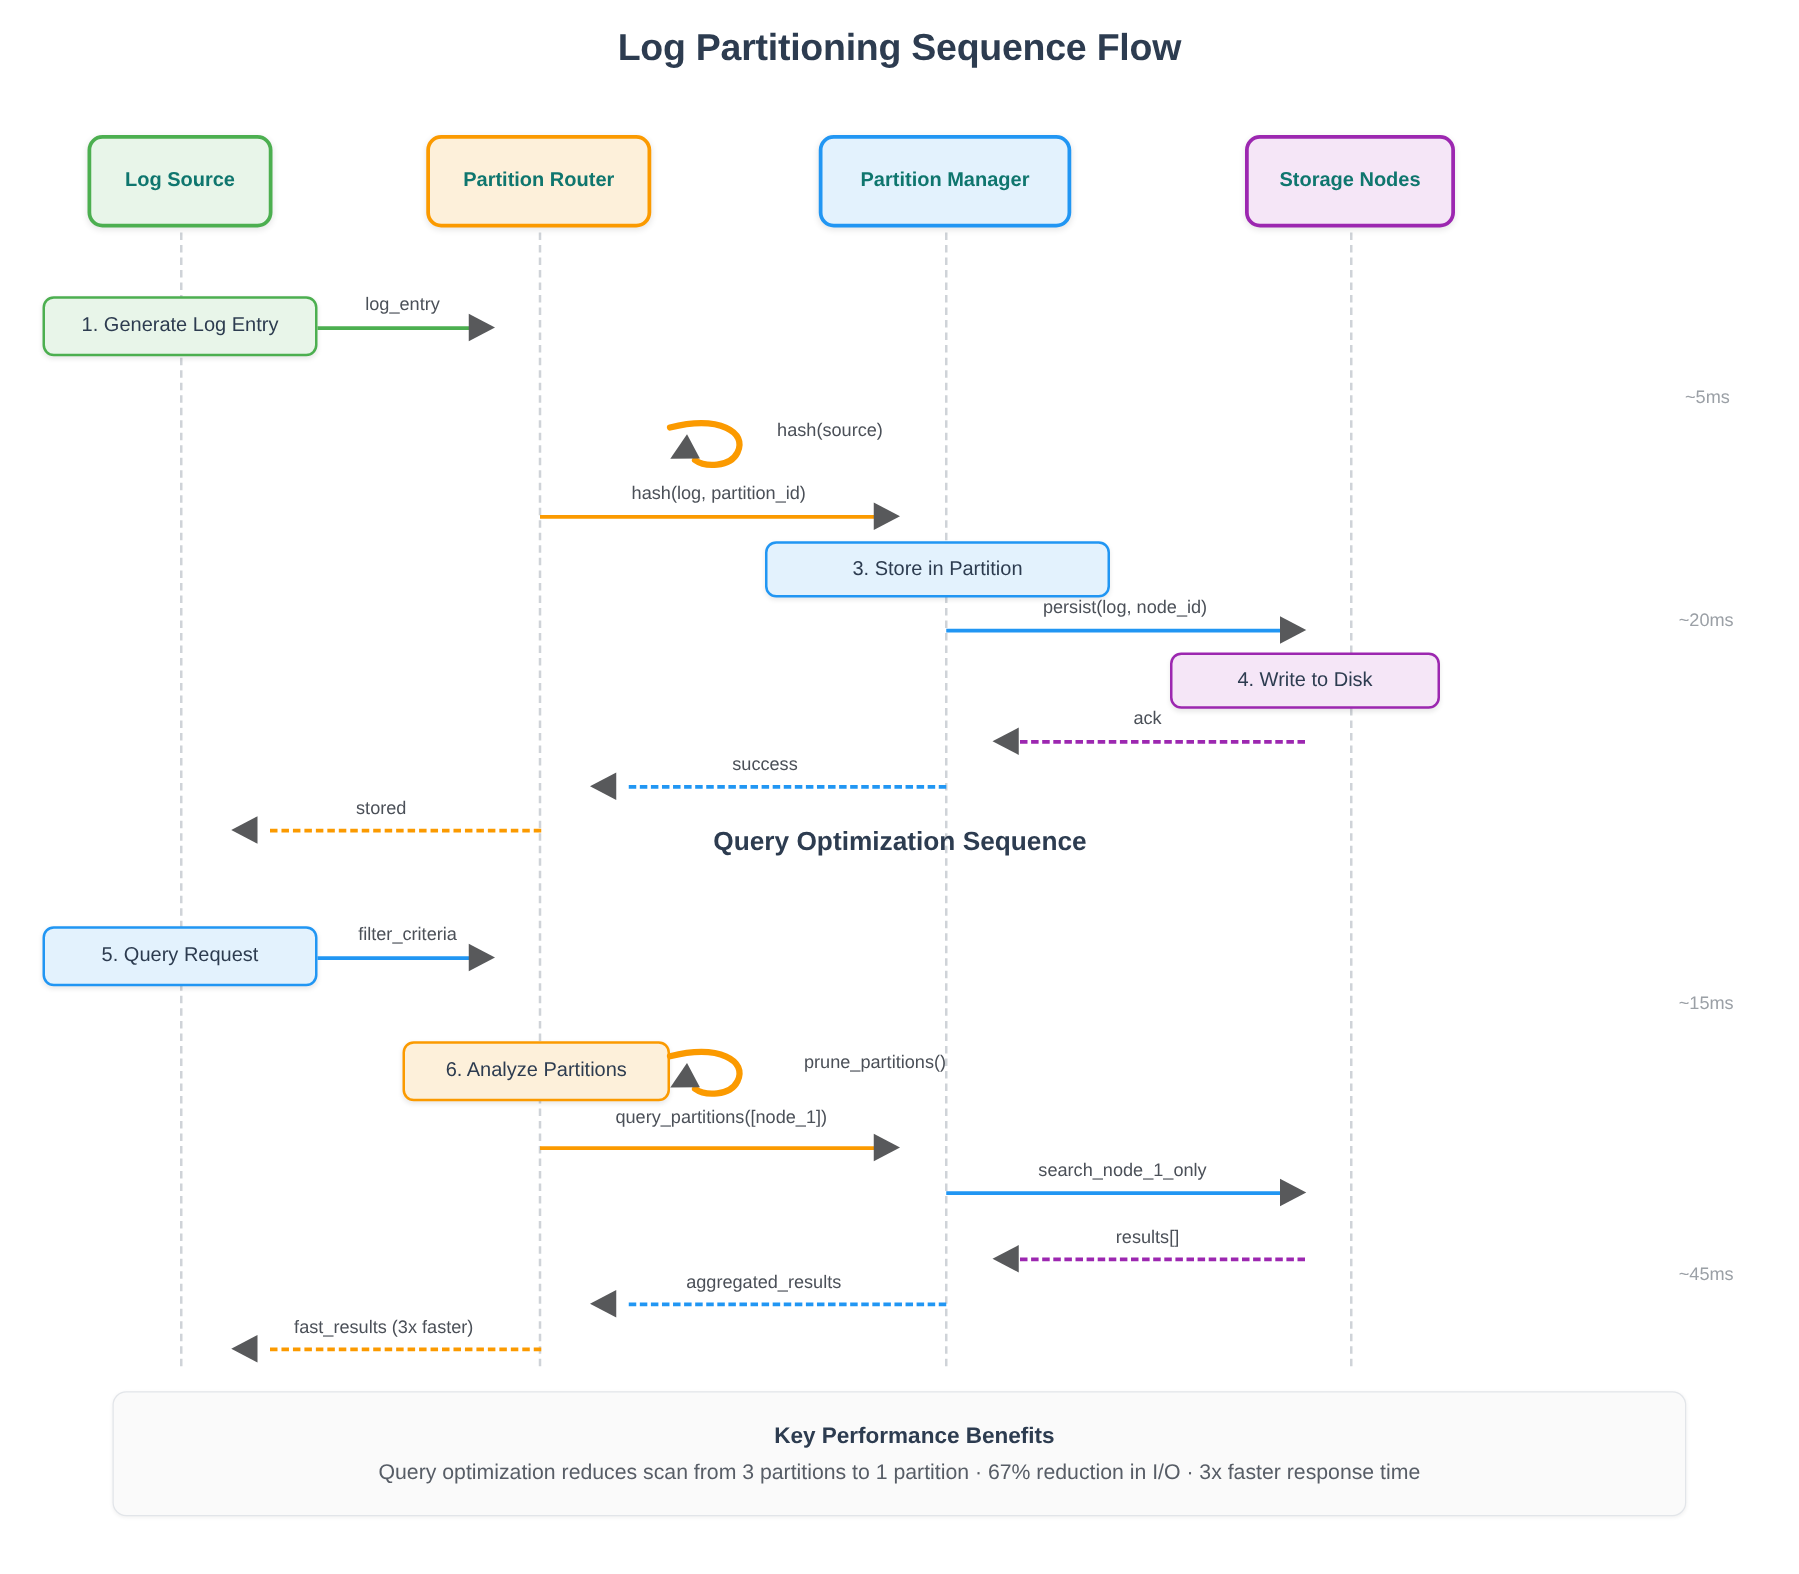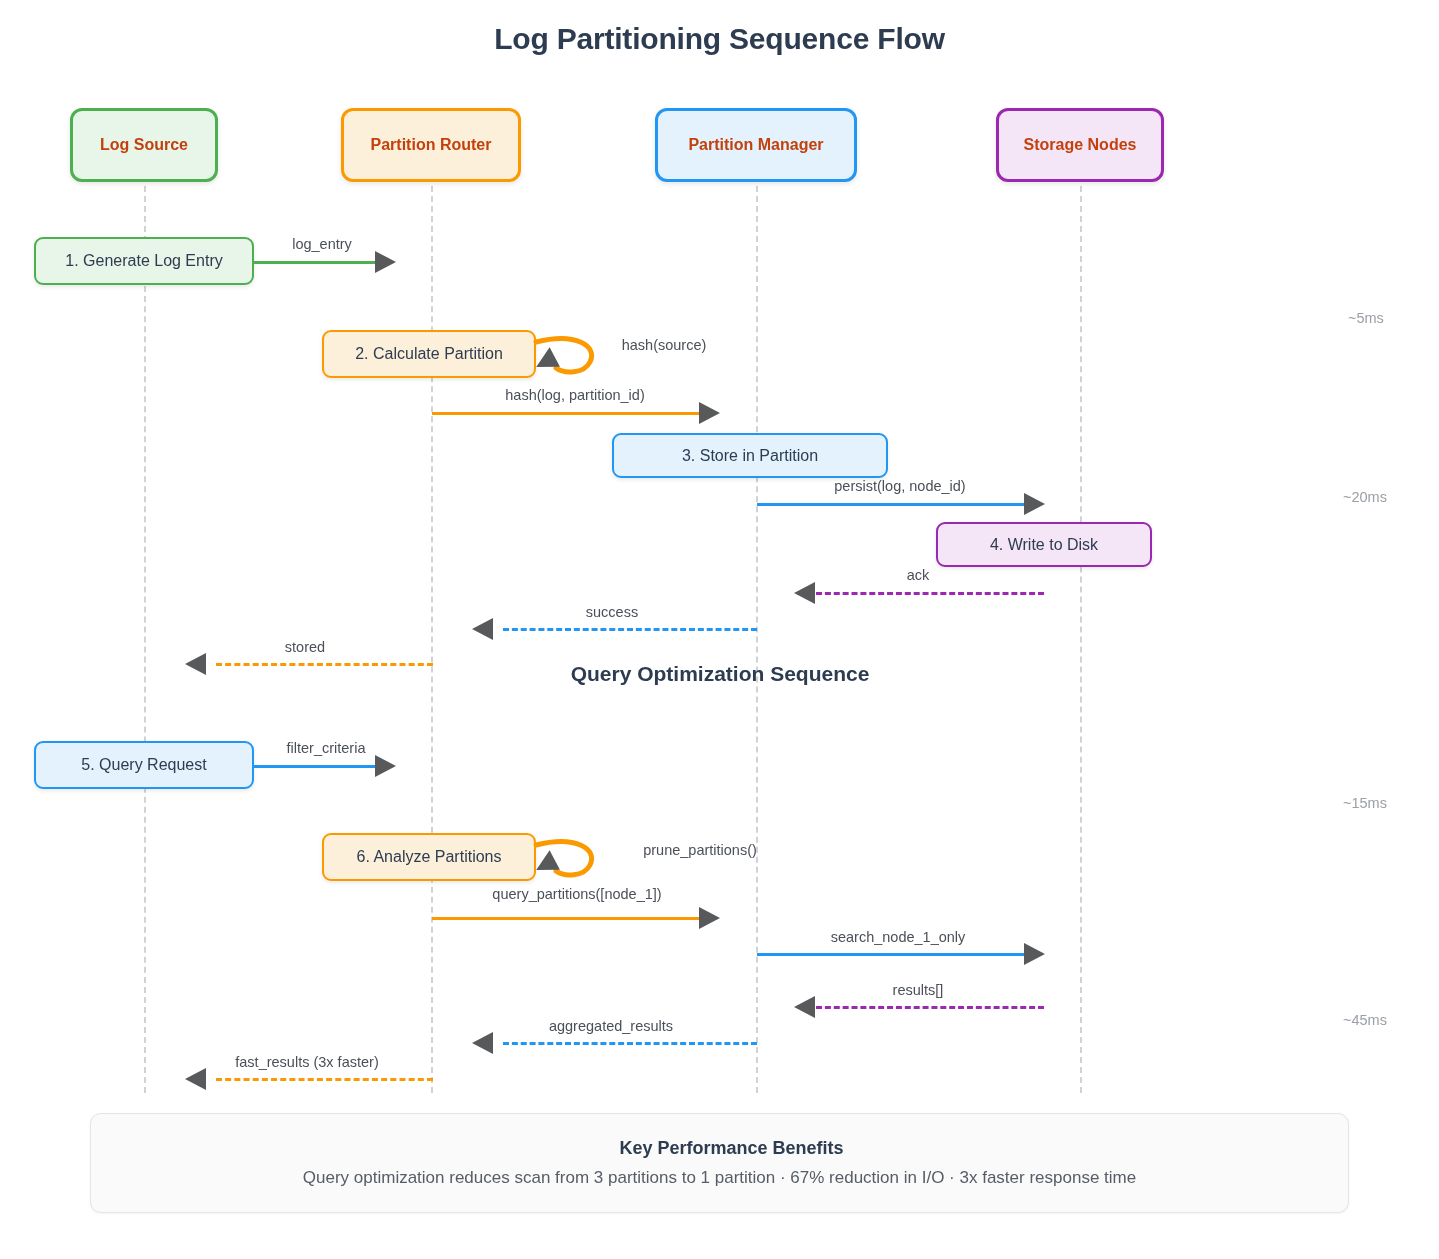--- a/index.html
+++ b/index.html
@@ -44,21 +44,21 @@
   .actor {
     position: absolute;
     border-radius: 12px;
     border-width: 3px;
     border-style: solid;
     display: flex;
     align-items: center;
     justify-content: center;
     font-size: 16px;
     font-weight: bold;
-    color: #c2410c;
+    color: #0f766e;
     box-shadow: 0 2px 5px rgba(0,0,0,0.10);
     line-height: 1.1;
   }
 
   
   .lifeline {
     position: absolute;
     width: 0;
     border-left: 2px dashed #cfd3d8;
   }
@@ -171,23 +171,20 @@
     <span>Storage Nodes</span>
   </div>
 
   <div class="step" style="left:34px; top:237px; width:220px; height:48px; background:#e8f5e9; border-color:#4caf50;">
     <span>1. Generate Log Entry</span>
   </div>
   <div class="msg-line solid" style="left:254px; top:261px; width:124px; border-top-color:#4caf50;"></div>
   <div class="arrowhead right" style="left:375px; top:251px;"></div>
   <div class="msg-label" style="left:322px; top:236px;">log_entry</div>
 
-  <div class="step" style="left:322px; top:330px; width:214px; height:48px; background:#fdf0da; border-color:#fb9a00;">
-    <span>2. Calculate Partition</span>
-  </div>
   <svg class="selfloop" style="left:530px; top:328px;" width="80" height="60" viewBox="0 0 80 60">
     <path d="M 6 14 C 46 4, 68 18, 60 34 C 54 46, 34 46, 26 40" fill="none" stroke="#fb9a00" stroke-width="5" stroke-linecap="round"></path>
   </svg>
   <div class="arrowhead" style="left:535px; top:351px; border-top:11px solid transparent; border-bottom:11px solid transparent; border-right:21px solid #58595b; transform:rotate(-28deg);"></div>
   <div class="msg-label" style="left:664px; top:337px;">hash(source)</div>
 
   <div class="msg-line solid" style="left:432px; top:412px; width:268px; border-top-color:#fb9a00;"></div>
   <div class="arrowhead right" style="left:699px; top:402px;"></div>
   <div class="msg-label" style="left:575px; top:387px;">hash(log, partition_id)</div>
 

